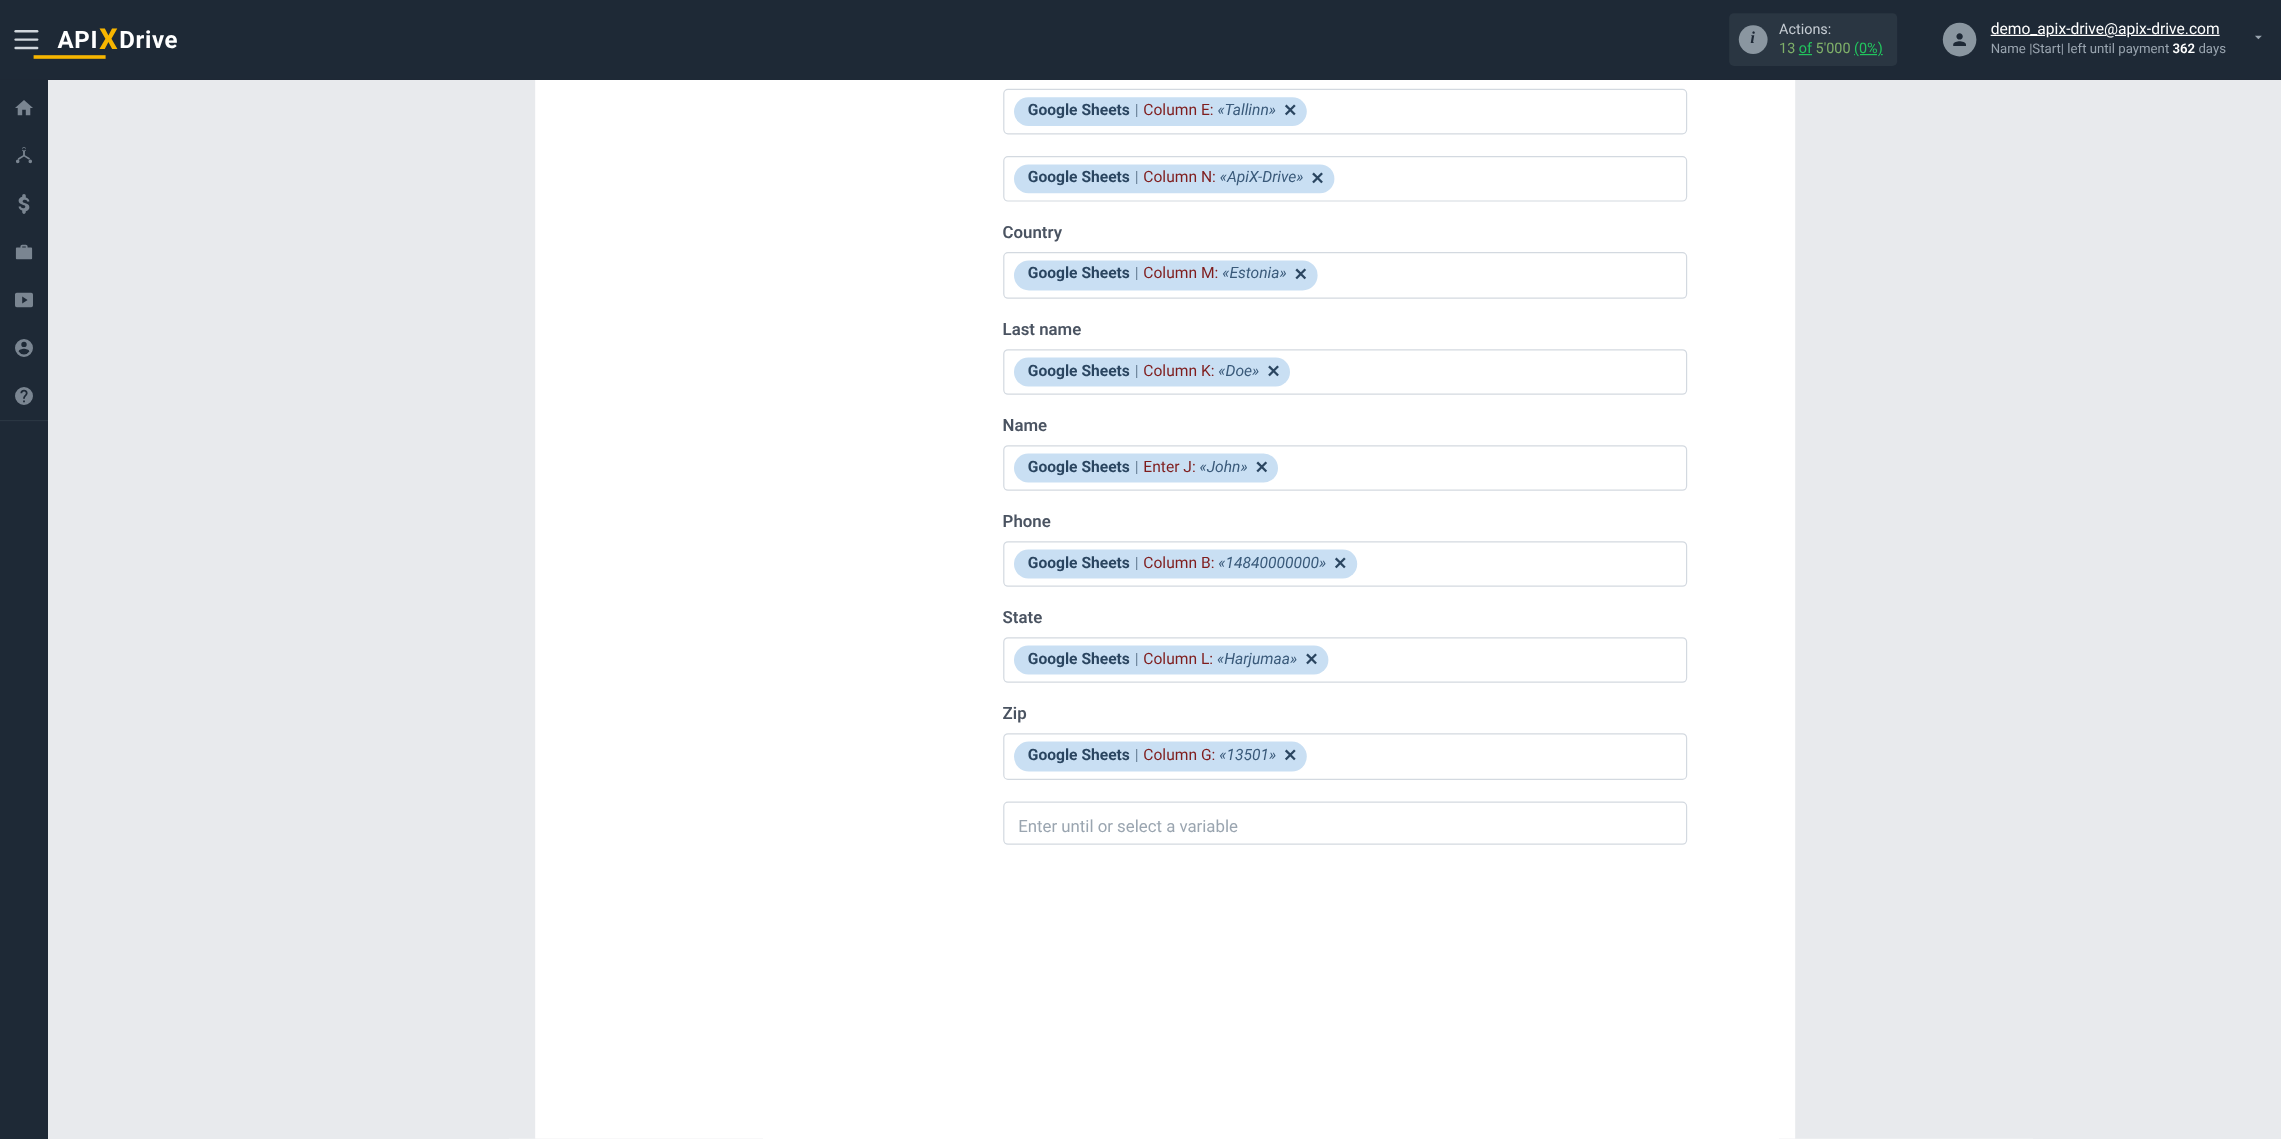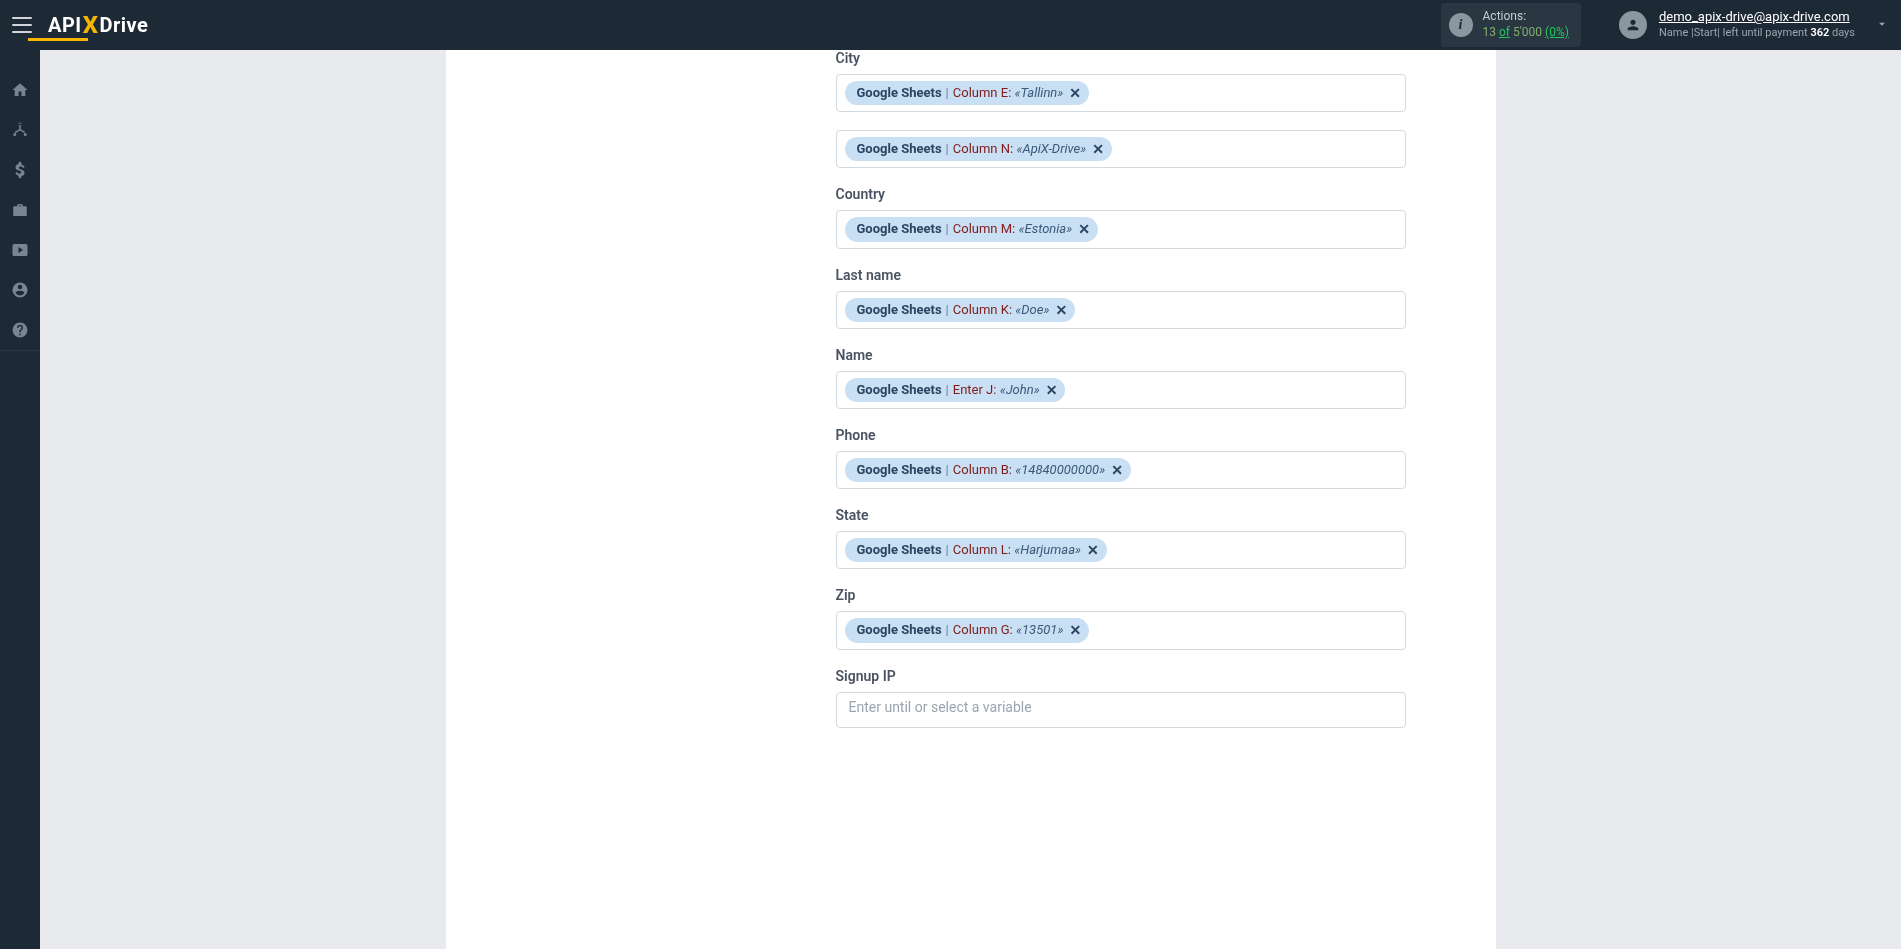--- a/index.html
+++ b/index.html
@@ -6,21 +6,21 @@
     body {
       font-family: -apple-system, BlinkMacSystemFont, "Segoe UI", Roboto, Arial, sans-serif;
       background: #e8eaed;
       color: #333;
       font-size: 14px;
     }
     
     
     .header {
       background: #1e2936;
-      height: 50px;
+      height: 66px;
       display: flex;
       align-items: center;
       padding: 14px 12px;
       color: #fff;
       position: fixed;
       top: 0; left: 0; right: 0;
       z-index: 100;
     }
     .hamburger {
       width: 20px; height: 16px;
@@ -113,21 +113,21 @@
       color: #4a5361;
       font-size: 14px;
       margin-bottom: 8px;
       display: block;
     }
     .field-input {
       border: 1px solid #d3d9e0;
       border-radius: 4px;
       padding: 6px 8px;
       min-height: 36px;
-      display: flex; align-items: flex-start; flex-wrap: wrap;
+      display: flex; align-items: flex-end; flex-wrap: wrap;
       background: #fff;
       cursor: text;
     }
     .field-input.empty { color: #9aa5b0; padding-left: 12px; }
     .tag {
       background: #c9dff3;
       border-radius: 14px;
       padding: 3px 8px 3px 12px;
       display: inline-flex; align-items: center;
       font-size: 13px;
@@ -341,18 +341,17 @@
         <span class="source">Google Sheets</span>
         <span class="sep">|</span>
         <span class="col">Column G:</span>
         <span>&nbsp;</span>
         <span class="val">«13501»</span>
         <span class="close">✕</span>
       </span>
     </div>
         </div>
         <div class="field-group">
-  <label class="field-label">Signup IP</label>
   <div class="field-input empty">Enter until or select a variable</div>
         </div>
       </div>
   </div>
 </div>
 
 </body></html>

